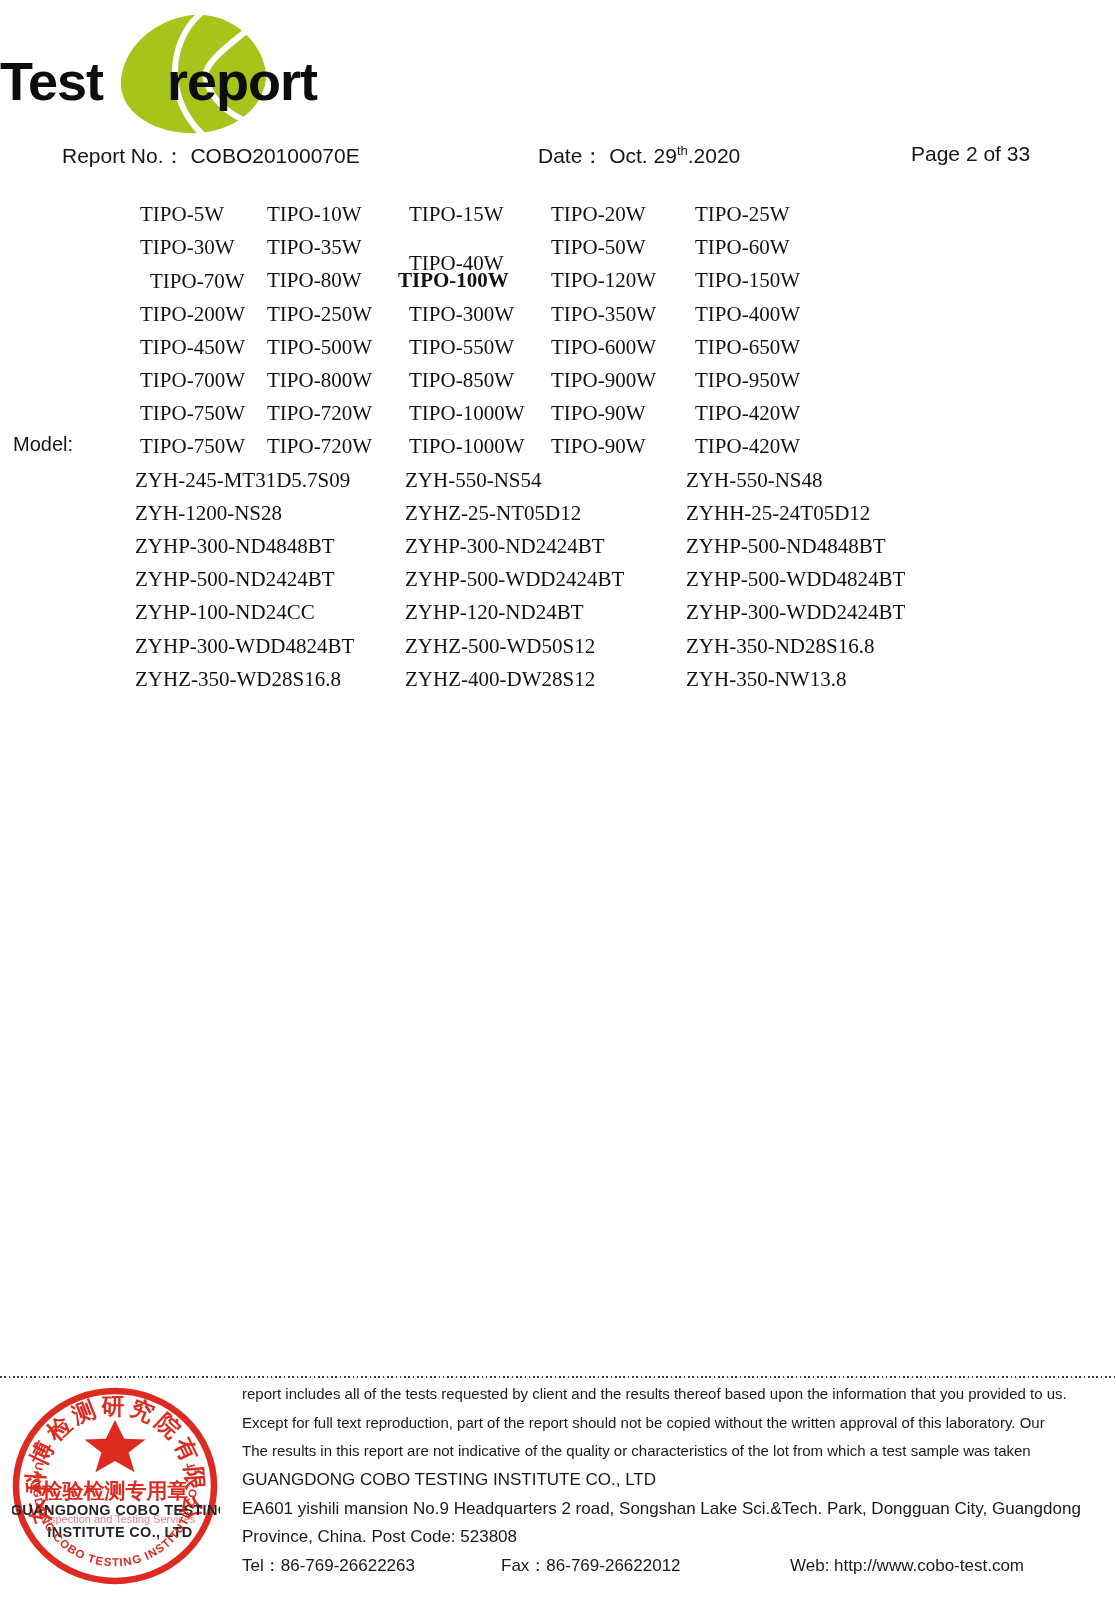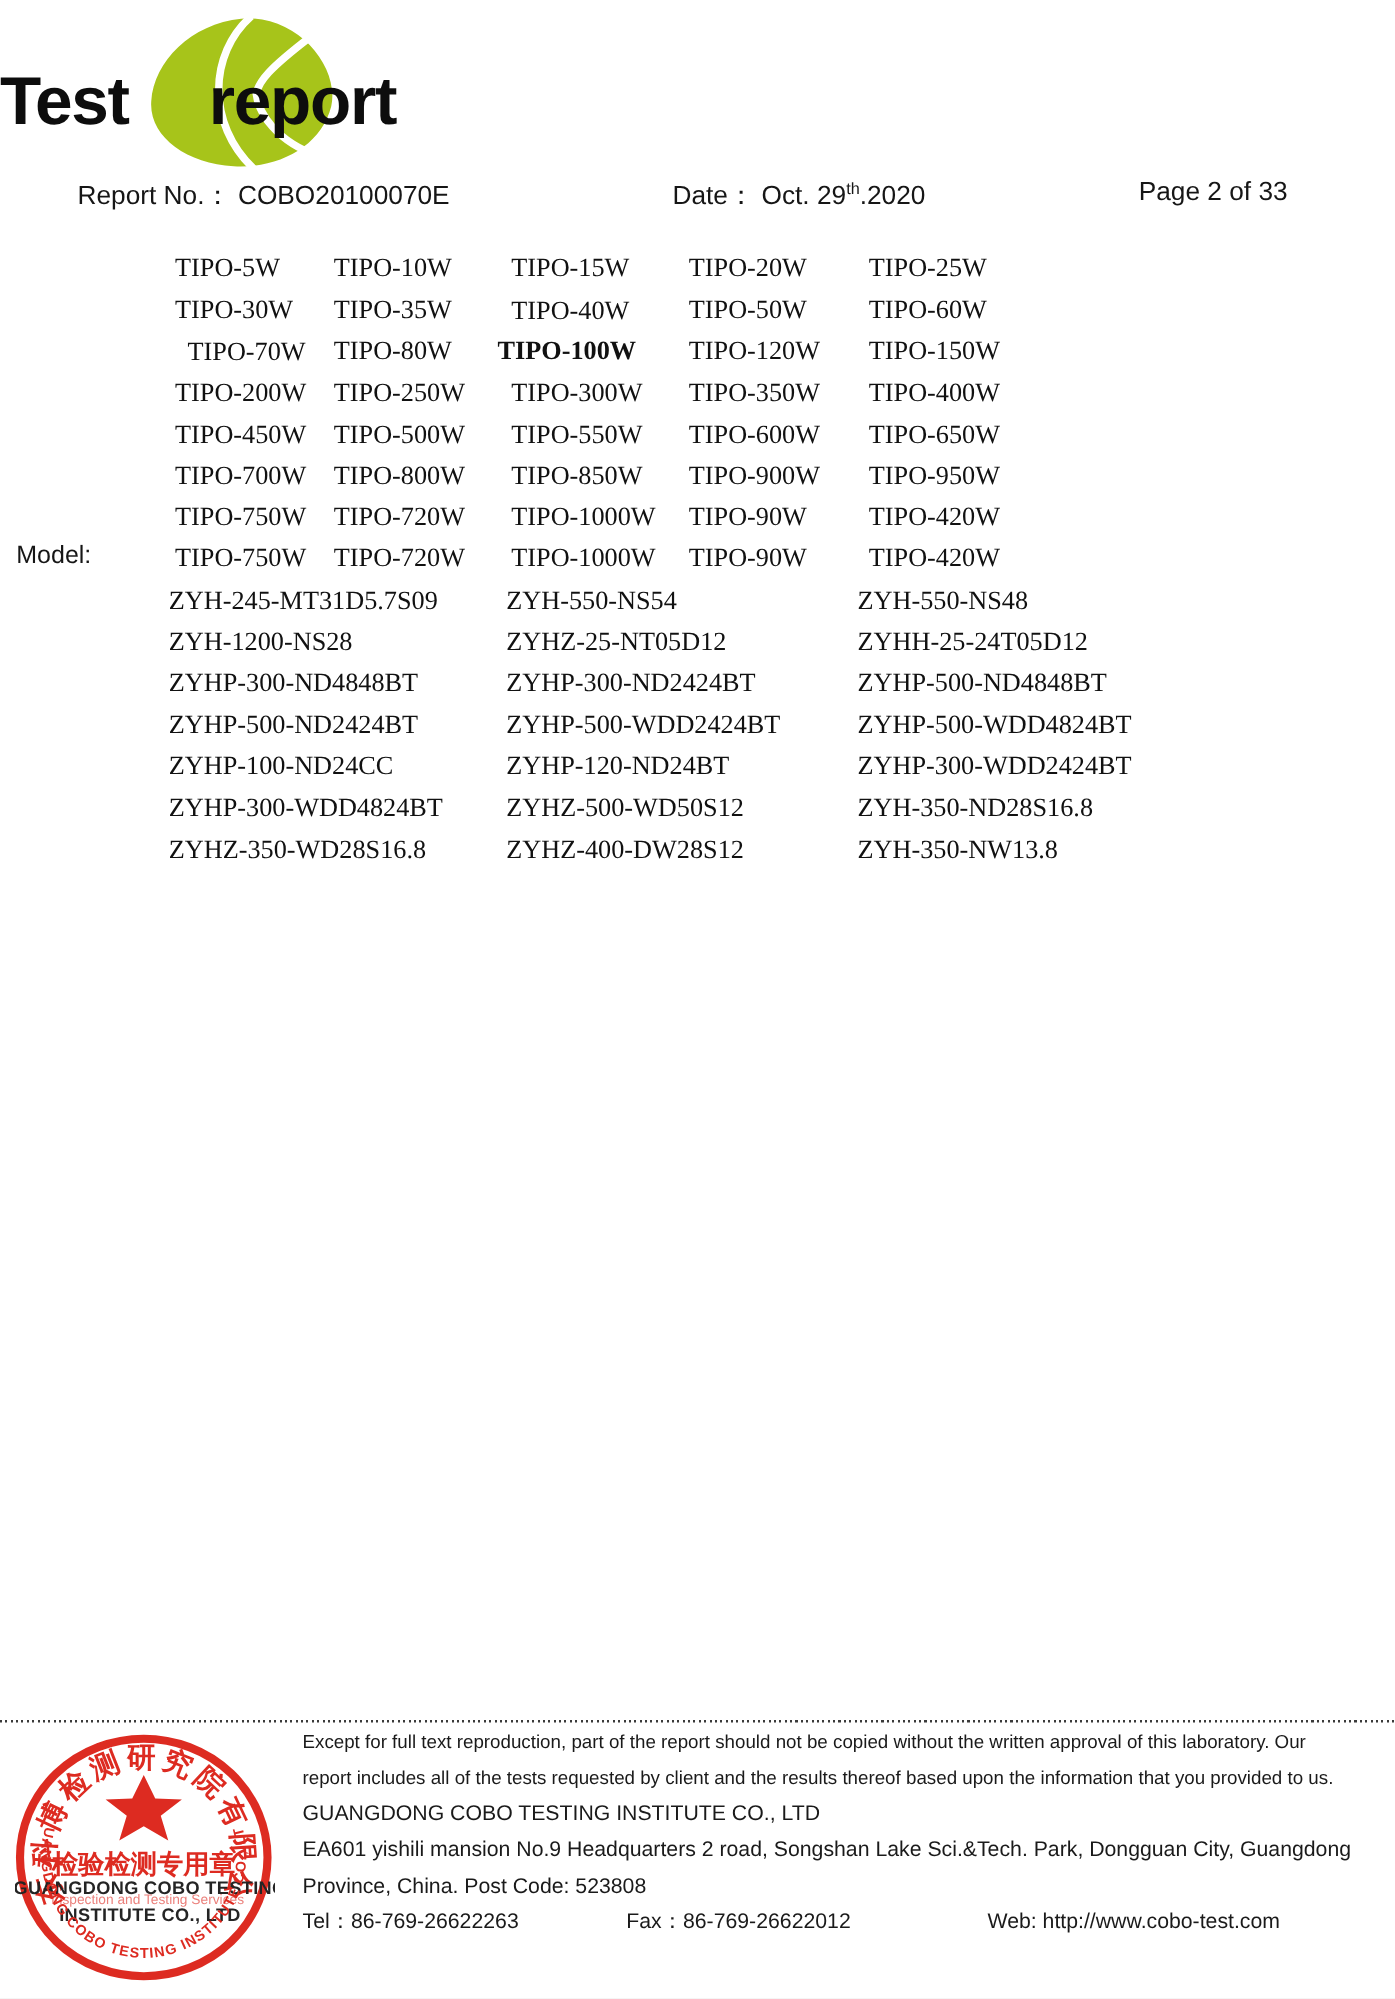--- a/index.html
+++ b/index.html
@@ -58,21 +58,21 @@
 
   <div class="model-label">Model:</div>
   <div class="model-grid">
       <span class="mcell" style="left: 140px; top: 202px;">TIPO-5W</span>
       <span class="mcell" style="left: 267px; top: 202px;">TIPO-10W</span>
       <span class="mcell" style="left: 409px; top: 202px;">TIPO-15W</span>
       <span class="mcell" style="left: 551px; top: 202px;">TIPO-20W</span>
       <span class="mcell" style="left: 695px; top: 202px;">TIPO-25W</span>
       <span class="mcell" style="left: 140px; top: 235.2px;">TIPO-30W</span>
       <span class="mcell" style="left: 267px; top: 235.2px;">TIPO-35W</span>
-      <span class="mcell" style="left: 409px; top: 236px;">TIPO-40W</span>
+      <span class="mcell" style="left: 409px; top: 251px;">TIPO-40W</span>
       <span class="mcell" style="left: 551px; top: 235.2px;">TIPO-50W</span>
       <span class="mcell" style="left: 695px; top: 235.2px;">TIPO-60W</span>
       <span class="mcell" style="left: 150px; top: 269px;">TIPO-70W</span>
       <span class="mcell" style="left: 267px; top: 268.4px;">TIPO-80W</span>
       <span class="mcell" style="left: 398px; top: 268.4px; font-weight: bold;">TIPO-100W</span>
       <span class="mcell" style="left: 551px; top: 268.4px;">TIPO-120W</span>
       <span class="mcell" style="left: 695px; top: 268.4px;">TIPO-150W</span>
       <span class="mcell" style="left: 140px; top: 301.6px;">TIPO-200W</span>
       <span class="mcell" style="left: 267px; top: 301.6px;">TIPO-250W</span>
       <span class="mcell" style="left: 409px; top: 301.6px;">TIPO-300W</span>
@@ -137,22 +137,23 @@
     <text x="106" y="136" text-anchor="middle" font-size="11" fill="#dc2318" opacity="0.6" font-family="'Liberation Sans',sans-serif">Inspection and Testing Services</text>
     <text x="108" y="128" text-anchor="middle" font-size="14.5" font-weight="bold" fill="#1c1c1c" letter-spacing="0.3" font-family="'Liberation Sans',sans-serif">GUANGDONG COBO TESTING</text>
     <text x="108" y="150" text-anchor="middle" font-size="14.5" font-weight="bold" fill="#1c1c1c" letter-spacing="0.3" font-family="'Liberation Sans',sans-serif">INSTITUTE CO., LTD</text>
     <text font-size="11.5" font-weight="bold" fill="#dc2318" letter-spacing="1" font-family="'Liberation Sans',sans-serif">
       <textPath href="#arcBottom" startOffset="50%" text-anchor="middle">GUANGDONG COBO TESTING INSTITUTE CO., LTD</textPath>
     </text>
   </svg>
 
   <div class="ftext">
     <div>
+        <div class="fline">report includes all of the tests requested by client and the results thereof based upon the information that you provided to us.</div>
         <div class="fline">Except for full text reproduction, part of the report should not be copied without the written approval of this laboratory. Our</div>
-        <div class="fline">report includes all of the tests requested by client and the results thereof based upon the information that you provided to us.</div>
+        <div class="fline">The results in this report are not indicative of the quality or characteristics of the lot from which a test sample was taken</div>
       </div>
     <div class="cline">GUANGDONG COBO TESTING INSTITUTE CO., LTD</div>
     <div class="cline">EA601 yishili mansion No.9 Headquarters 2 road, Songshan Lake Sci.&amp;Tech. Park, Dongguan City, Guangdong</div>
     <div class="cline">Province, China. Post Code: 523808</div>
     <div class="cline telrow">
       <span><span>Tel：</span><span>86-769-26622263</span></span>
       <span class="fax"><span>Fax：</span><span>86-769-26622012</span></span>
       <span class="web"><span>Web: </span><span>http://www.cobo-test.com</span></span>
     </div>
   </div>

